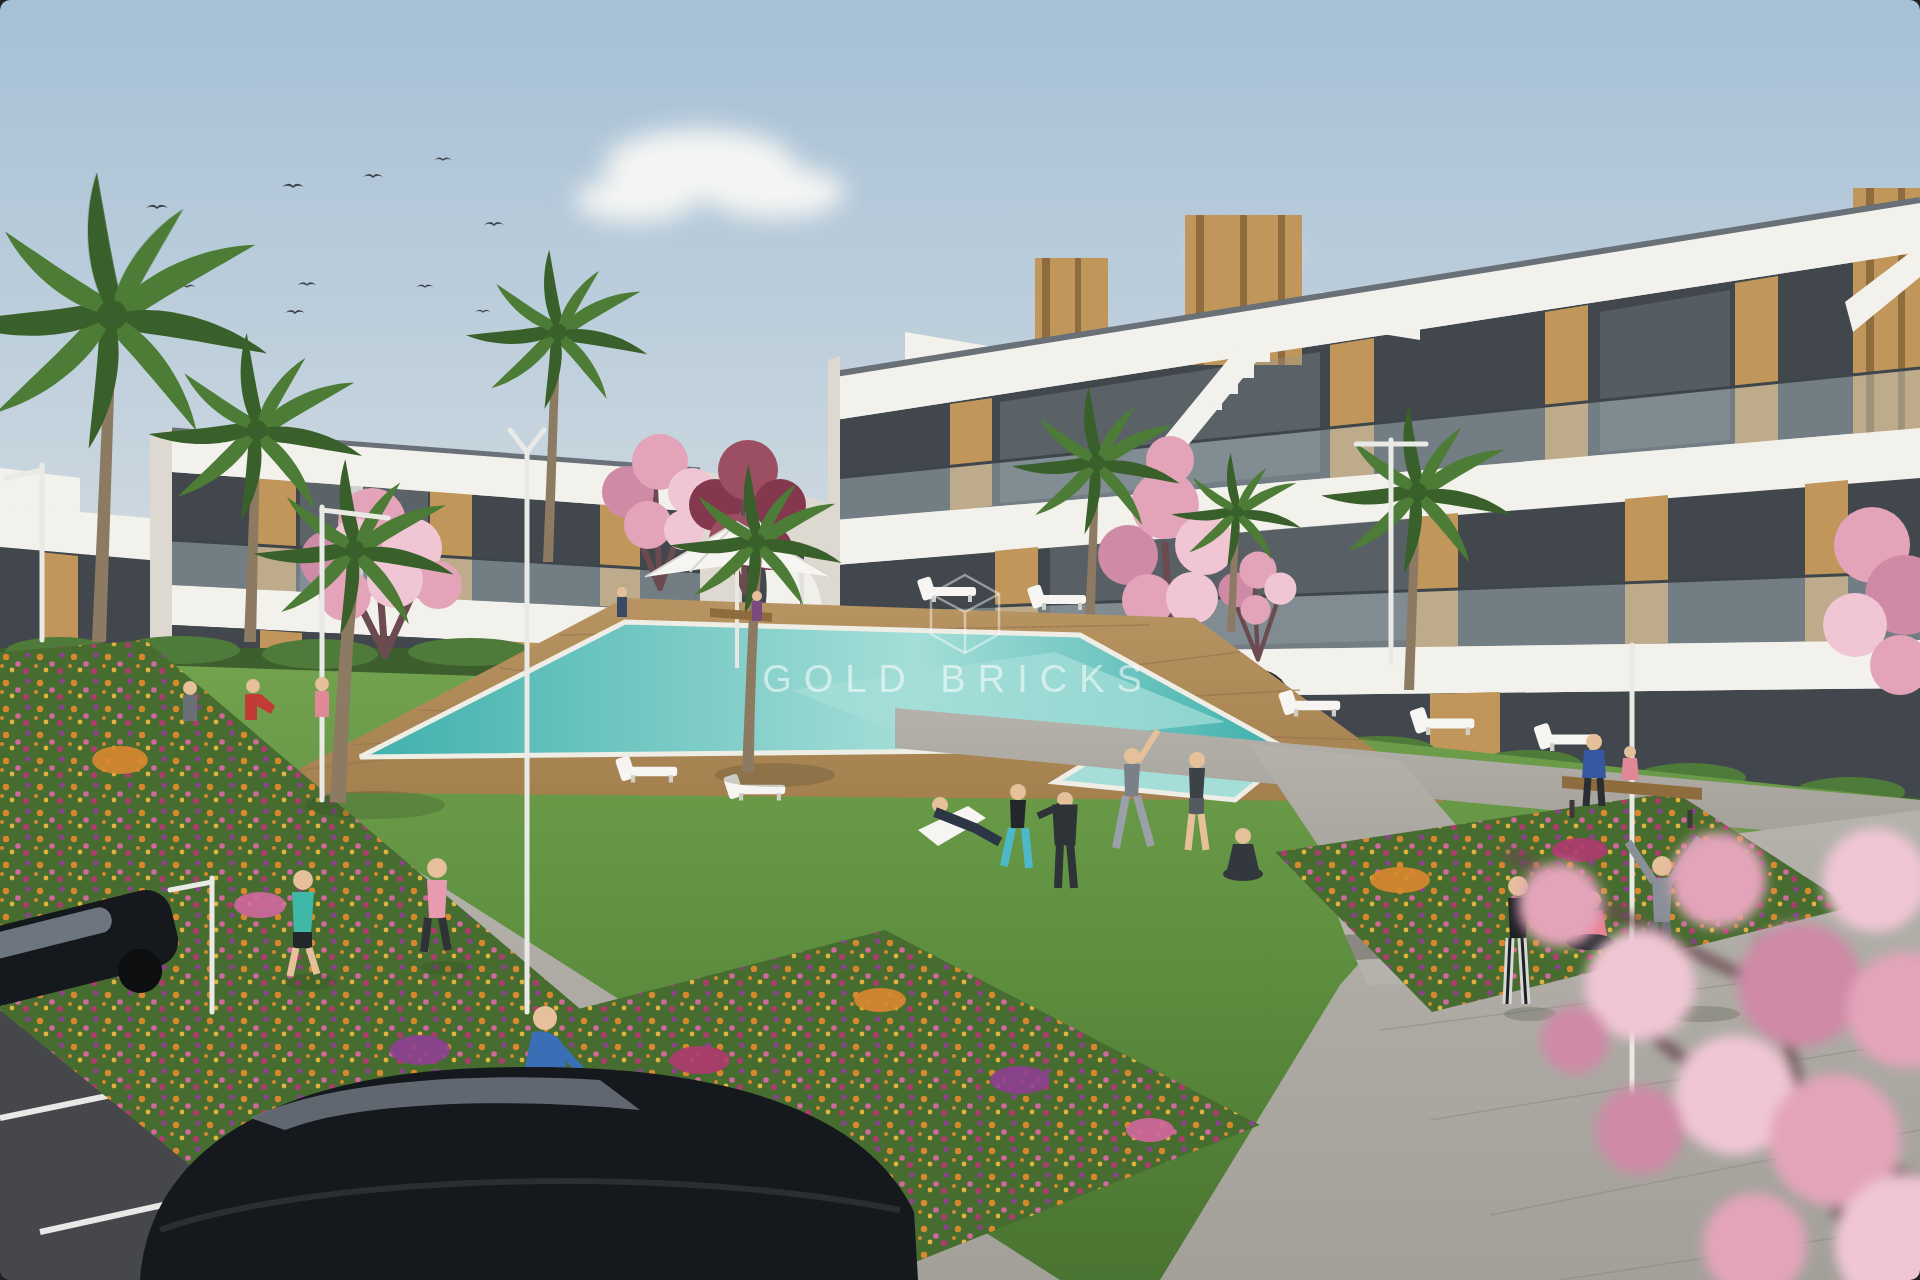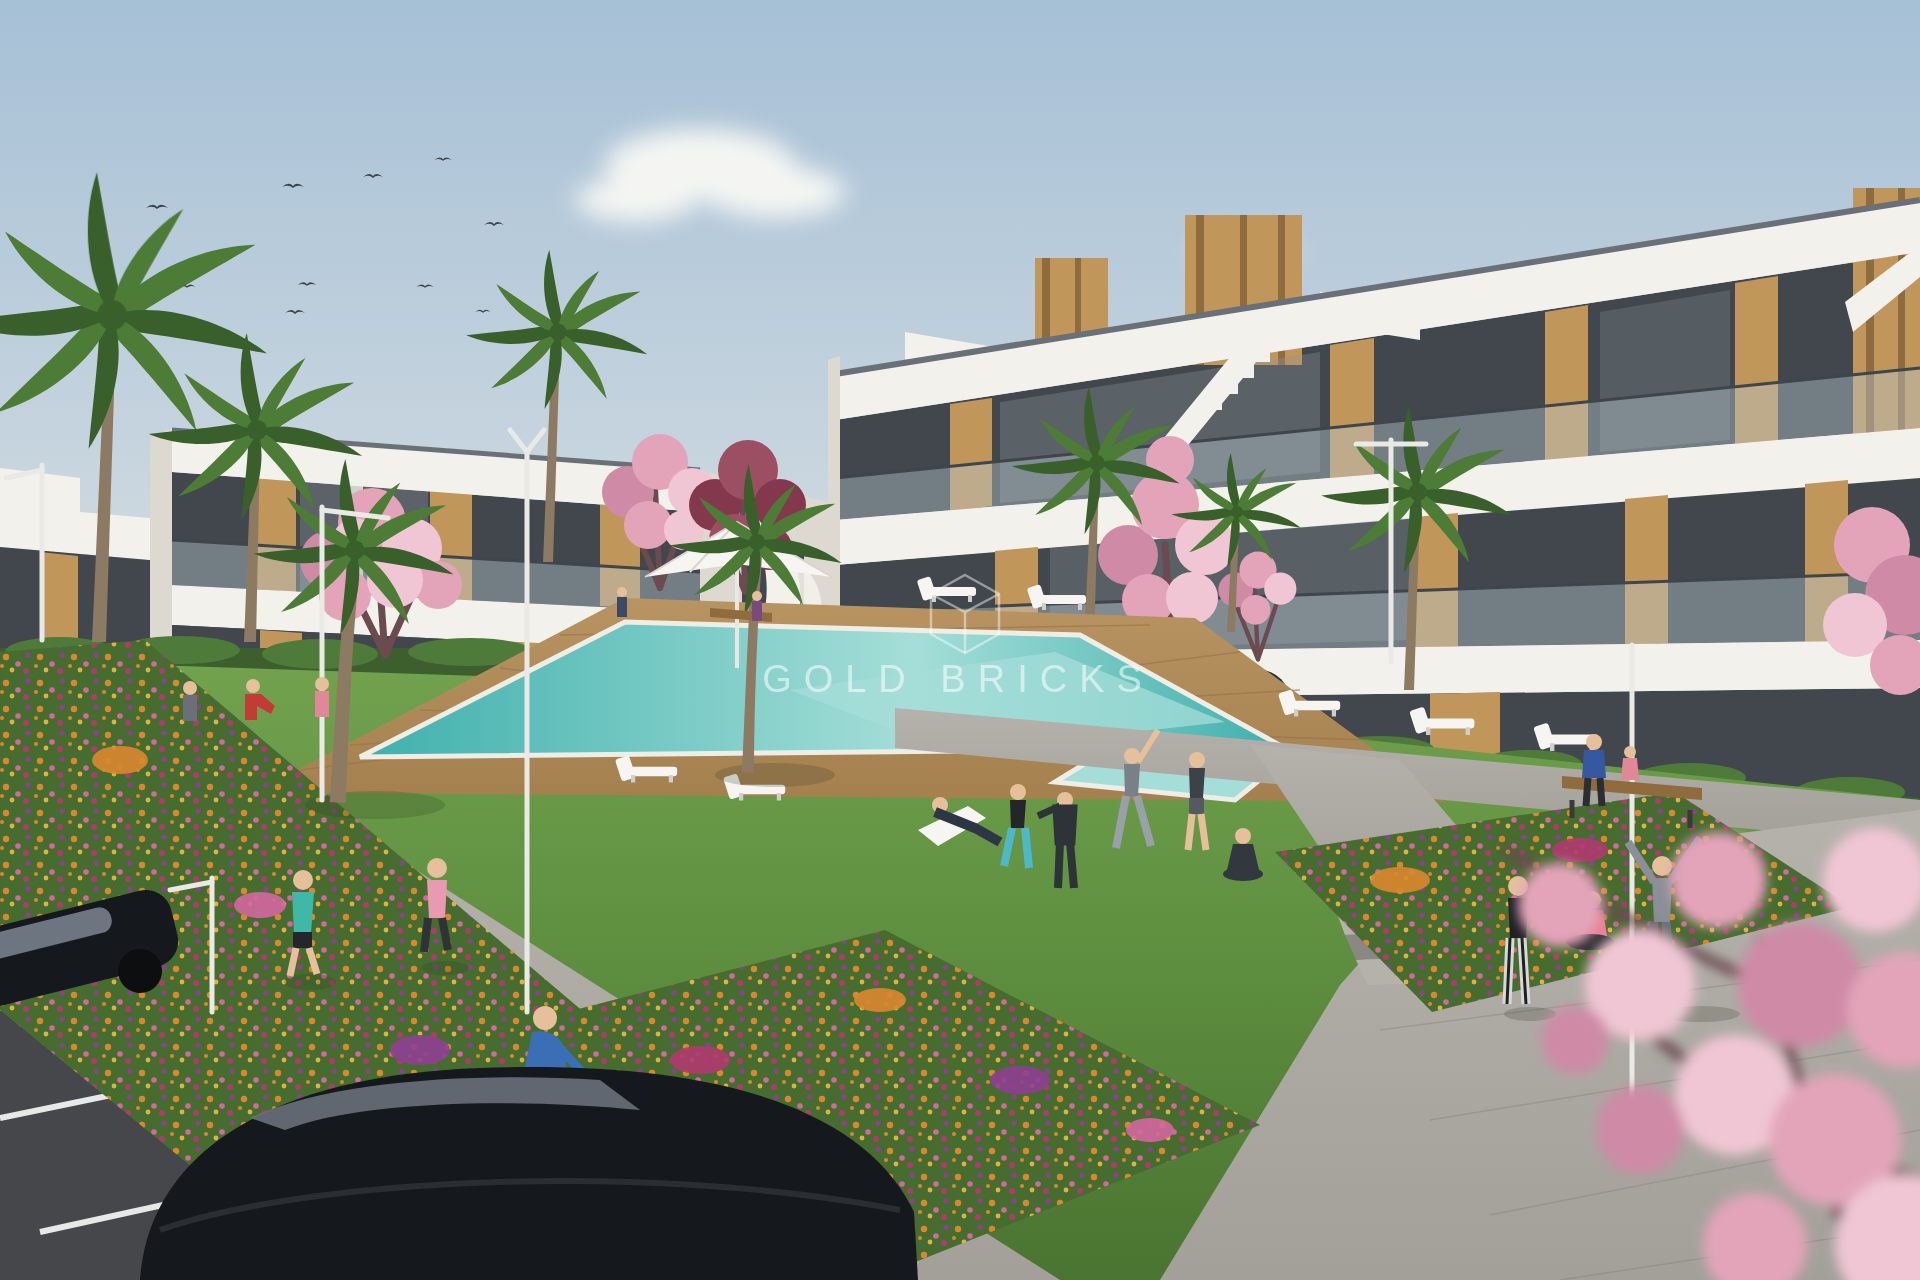--- a/index.html
+++ b/index.html
@@ -1,16 +1,16 @@
 <!DOCTYPE html>
 <html style="--c-sky-top: #a6c0d6; --c-sky-mid: #c6d4de; --c-sky-horizon: #e7e8e4; --c-cloud: #f4f5f3; --c-bird: #3c434a; --c-wall-white: #f3f1ec; --c-wall-shade: #ddd9d0; --c-wall-dark: #c9c4ba; --c-roof-line: #6a7078; --c-glass-dark: #41474c; --c-glass-light: #8e979e; --c-balustrade: #b9c9d1; --c-rail: #3e464c; --c-wood: #c0965a; --c-wood-dark: #8f6c3e; --c-hedge: #3d5f2e; --c-hedge-light: #4e7a3a; --c-grass: #5f9040; --c-grass-light: #72a24e; --c-grass-dark: #4a7431; --c-bed-green: #466d2f; --c-flower-orange: #d9882e; --c-flower-pink: #d2689e; --c-flower-purple: #8f3f92; --c-flower-yellow: #e2b23e; --c-flower-magenta: #b03a70; --c-deck: #b99463; --c-deck-line: #97764c; --c-pool-deep: #3fb0ac; --c-pool-light: #a5ded8; --c-pool-rim: #efeee6; --c-path: #a3a09a; --c-path-light: #b5b2ac; --c-path-dark: #8b8883; --c-asphalt: #45474a; --c-road-line: #e8e8e6; --c-car: #15181c; --c-car-glass: #6d7680; --c-lamp: #e9e9e5; --c-trunk: #8d7a62; --c-palm: #4c7c36; --c-palm-dark: #39602a; --c-blossom: #e3a4ba; --c-blossom-light: #f0c6d4; --c-blossom-deep: #cf8aa6; --c-branch: #6b4a50; --c-crimson: #84384e; --c-crimson-light: #9c4f62; --c-skin: #e6c09a; --c-watermark: rgba(255,255,255,0.55);"><head>
 <meta charset="utf-8">
 <style>
   html,body{margin:0;padding:0;background:#222;}
-  .stage{width:1920px;height:1280px;position:relative;overflow:hidden;font-family:"Liberation Sans",sans-serif;}
+  .stage{width:1920px;height:1280px;position:relative;overflow:hidden;font-family:"Liberation Sans",sans-serif;border-radius:10px;}
   svg{display:block;width:100%;height:100%;}
   
   .wall{fill:var(--c-wall-white);} .wallsh{fill:var(--c-wall-shade);}
   .glass{fill:var(--c-glass-dark);} .glassl{fill:var(--c-glass-light);}
   .balu{fill:var(--c-balustrade);opacity:.42;} .rail{stroke:var(--c-rail);stroke-width:3;fill:none;}
   .wood{fill:var(--c-wood);} .wooddk{fill:var(--c-wood-dark);}
   .hedge{fill:var(--c-hedge);} .hedgel{fill:var(--c-hedge-light);}
   .deckline{stroke:var(--c-deck-line);stroke-width:1.6;opacity:.65;}
   .rim{stroke:var(--c-pool-rim);stroke-width:5;fill:none;} .pathl{fill:var(--c-path-light);} .pathd{fill:var(--c-path-dark);}
   .asph{fill:var(--c-asphalt);}

